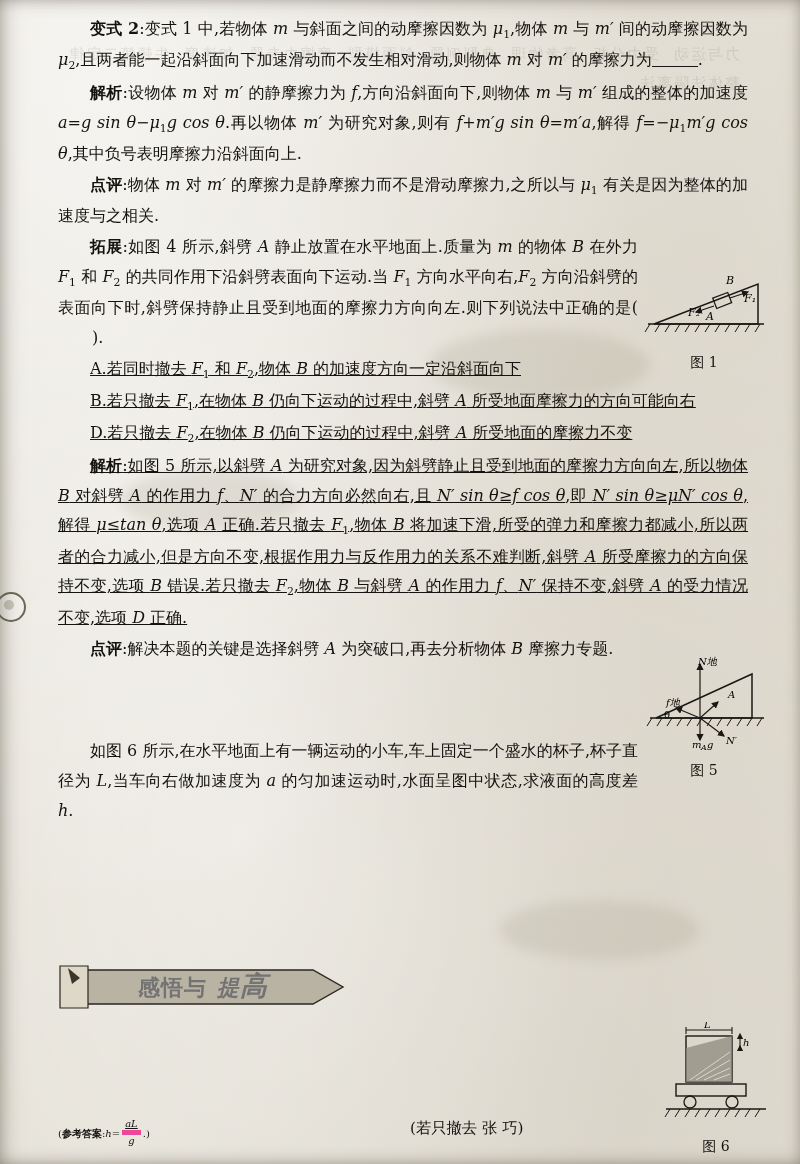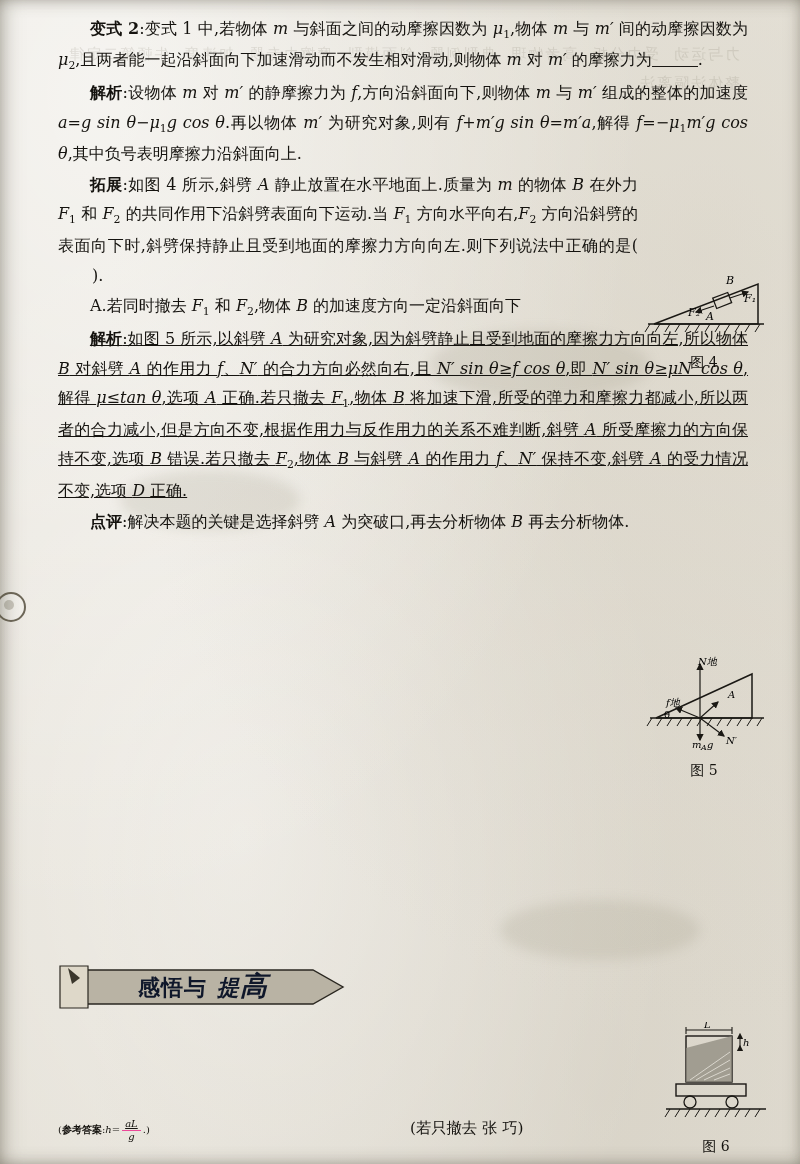--- a/index.html
+++ b/index.html
@@ -34,21 +34,21 @@
     left:58px;top:14px;width:690px;
     font-size:16px;
     line-height:1.86;
     text-align:justify;
   }
   p{margin:0 0 1px 0;}
   .ind{text-indent:2em;}
   .lbl{font-weight:bold;}
   .it{font-style:italic;font-family:"DejaVu Serif","Liberation Serif",serif;}
   .blank{display:inline-block;width:46px;border-bottom:1px solid #1a1814;vertical-align:-2px;}
-  .opt{text-indent:2em;}
+  .opt{text-indent:2em;text-decoration:underline;}
   sub{font-size:.68em;}
 
   
   .ghost{
     position:absolute;inset:0;
     color:rgba(120,110,92,0.17);
     font-size:15px;line-height:1.9;
     letter-spacing:2px;
     transform:scaleX(-1);
     pointer-events:none;
@@ -65,30 +65,30 @@
   #fig4{left:640px;top:262px;width:128px;}
   #fig5{left:640px;top:656px;width:128px;}
   #fig6{left:660px;top:1022px;width:112px;}
 
   
   .banner{
     position:absolute;left:58px;top:964px;width:330px;height:46px;
   }
   .banner .txt{
     position:absolute;left:80px;top:4px;
-    font-size:22px;font-weight:bold;color:#0f172a;
+    font-size:22px;font-weight:bold;color:#737373;
     font-family:"DejaVu Serif","Liberation Serif",serif;
     letter-spacing:1px;
   }
   .banner .txt .big{font-size:27px;}
   .answer{
     position:absolute;left:58px;top:1118px;font-size:10px;
   }
   .frac{display:inline-block;text-align:center;vertical-align:-0.65em;margin:0 2px;}
-  .frac .num{display:block;border-bottom:1px solid #ec4899;padding:0 3px;line-height:1.15;text-decoration:underline;}
+  .frac .num{display:block;border-bottom:5px solid #ec4899;padding:0 3px;line-height:1.15;text-decoration:underline;}
   .frac .den{display:block;padding:0 3px;line-height:1.15;}
   .editor{
     position:absolute;left:410px;top:1118px;font-size:15.3px;
   }
   .punch{
     position:absolute;left:-4px;top:592px;width:26px;height:26px;
     border:2px solid #6d6758;border-radius:50%;
     background:rgba(255,255,255,.25);
   }
   .punch:after{
@@ -117,39 +117,51 @@
 <div class="content">
 
   <p class="ind">
     <span class="lbl">变式 2</span><span>:变式 1 中,若物体 </span><span class="it">m</span><span> 与斜面之间的动摩擦因数为 </span><span class="it">μ</span><sub>1</sub><span>,物体 </span><span class="it">m</span><span> 与 </span><span class="it">m′</span><span> 间的动摩擦因数为 </span><span class="it">μ</span><sub>2</sub><span>,且两者能一起沿斜面向下加速滑动而不发生相对滑动,则物体 </span><span class="it">m</span><span> 对 </span><span class="it">m′</span><span> 的摩擦力为</span><span class="blank"></span><span>.</span>
   </p>
 
   <p class="ind">
     <span class="lbl">解析</span><span>:设物体 </span><span class="it">m</span><span> 对 </span><span class="it">m′</span><span> 的静摩擦力为 </span><span class="it">f</span><span>,方向沿斜面向下,则物体 </span><span class="it">m</span><span> 与 </span><span class="it">m′</span><span> 组成的整体的加速度 </span><span class="it">a=g sin θ−μ</span><sub>1</sub><span class="it">g cos θ</span><span>.再以物体 </span><span class="it">m′</span><span> 为研究对象,则有 </span><span class="it">f</span><span>+</span><span class="it">m′g sin θ=m′a</span><span>,解得 </span><span class="it">f=−μ</span><sub>1</sub><span class="it">m′g cos θ</span><span>,其中负号表明摩擦力沿斜面向上.</span>
   </p>
 
+  <p class="ind">
+    <span class="lbl">点评</span><span>:物体 </span><span class="it">m</span><span> 对 </span><span class="it">m′</span><span> 的摩擦力是静摩擦力而不是滑动摩擦力,之所以与 </span><span class="it">μ</span><sub>1</sub><span> 有关是因为整体的加速度与之相关.</span>
+  </p>
 
   <p class="ind" style="width:580px;">
     <span class="lbl">拓展</span><span>:如图 4 所示,斜劈 </span><span class="it">A</span><span> 静止放置在水平地面上.质量为 </span><span class="it">m</span><span> 的物体 </span><span class="it">B</span><span> 在外力 </span><span class="it">F</span><sub>1</sub><span> 和 </span><span class="it">F</span><sub>2</sub><span> 的共同作用下沿斜劈表面向下运动.当 </span><span class="it">F</span><sub>1</sub><span> 方向水平向右,</span><span class="it">F</span><sub>2</sub><span> 方向沿斜劈的表面向下时,斜劈保持静止且受到地面的摩擦力方向向左.则下列说法中正确的是(</span><span style="display:inline-block;width:34px;"></span><span>).</span>
   </p>
 
   <p class="opt">
     <span>A.</span><span>若同时撤去 </span><span class="it">F</span><sub>1</sub><span> 和 </span><span class="it">F</span><sub>2</sub><span>,物体 </span><span class="it">B</span><span> 的加速度方向一定沿斜面向下</span>
   </p>
+  <p class="opt">
+    <span>B.</span><span>若只撤去 </span><span class="it">F</span><sub>1</sub><span>,在物体 </span><span class="it">B</span><span> 仍向下运动的过程中,斜劈 </span><span class="it">A</span><span> 所受地面摩擦力的方向可能向右</span>
+  </p>
+  <p class="opt">
+    <span>D.</span><span>若只撤去 </span><span class="it">F</span><sub>2</sub><span>,在物体 </span><span class="it">B</span><span> 仍向下运动的过程中,斜劈 </span><span class="it">A</span><span> 所受地面的摩擦力不变</span>
+  </p>
 
   <p class="ind" style="margin-top:0;text-decoration:underline;">
     <span class="lbl">解析</span><span>:如图 5 所示,以斜劈 </span><span class="it">A</span><span> 为研究对象,因为斜劈静止且受到地面的摩擦力方向向左,所以物体 </span><span class="it">B</span><span> 对斜劈 </span><span class="it">A</span><span> 的作用力 </span><span class="it">f</span><span>、</span><span class="it">N′</span><span> 的合力方向必然向右,且 </span><span class="it">N′ sin θ≥f cos θ</span><span>,即 </span><span class="it">N′ sin θ≥μN′ cos θ</span><span>,解得 </span><span class="it">μ≤tan θ</span><span>,选项 </span><span class="it">A</span><span> 正确.若只撤去 </span><span class="it">F</span><sub>1</sub><span>,物体 </span><span class="it">B</span><span> 将加速下滑,所受的弹力和摩擦力都减小,所以两者的合力减小,但是方向不变,根据作用力与反作用力的关系不难判断,斜劈 </span><span class="it">A</span><span> 所受摩擦力的方向保持不变,选项 </span><span class="it">B</span><span> 错误.若只撤去 </span><span class="it">F</span><sub>2</sub><span>,物体 </span><span class="it">B</span><span> 与斜劈 </span><span class="it">A</span><span> 的作用力 </span><span class="it">f</span><span>、</span><span class="it">N′</span><span> 保持不变,斜劈 </span><span class="it">A</span><span> 的受力情况不变,选项 </span><span class="it">D</span><span> 正确.</span>
   </p>
 
   <p class="ind">
-    <span class="lbl">点评</span><span>:解决本题的关键是选择斜劈 </span><span class="it">A</span><span> 为突破口,再去分析物体 </span><span class="it">B</span><span> 再去分析物体.</span>
+    <span class="lbl">点评</span><span>:解决本题的关键是选择斜劈 </span><span class="it">A</span><span> 为突破口,再去分析物体 </span><span class="it">B</span><span> 摩擦力专题.</span>
   </p>
 
   <div style="height:72px;"></div>
 
+  <p class="ind" style="width:580px;">
+    <span>如图 6 所示,在水平地面上有一辆运动的小车,车上固定一个盛水的杯子,杯子直径为 </span><span class="it">L</span><span>,当车向右做加速度为 </span><span class="it">a</span><span> 的匀加速运动时,水面呈图中状态,求液面的高度差 </span><span class="it">h</span><span>.</span>
+  </p>
 </div>
 
 <div class="banner">
   <svg width="330" height="46" viewBox="0 0 330 46">
     <polygon points="8,6 255,6 285,23 255,40 8,40" fill="#b9b3a4" stroke="#2a2720" stroke-width="1.4"></polygon>
     <polygon points="2,2 30,2 30,44 2,44" fill="#ded8c9" stroke="#2a2720" stroke-width="1.2"></polygon>
     <path d="M10 4 L22 14 L14 20 Z" fill="#3a362c"></path>
     <line x1="34" y1="10" x2="250" y2="10" stroke="#8d8button" stroke-width="0"></line>
   </svg>
   <div class="txt">
@@ -187,21 +199,21 @@
       <line x1="90" y1="62" x2="85" y2="70"></line>
         <line x1="100" y1="62" x2="95" y2="70"></line>
       <line x1="110" y1="62" x2="105" y2="70"></line>
         <line x1="120" y1="62" x2="115" y2="70"></line>
     </g>
     <text x="86" y="22" font-size="11" font-style="italic" font-family="DejaVu Serif, serif">B</text>
     <text x="104" y="40" font-size="11" font-style="italic" font-family="DejaVu Serif, serif">F₁</text>
     <text x="48" y="54" font-size="11" font-style="italic" font-family="DejaVu Serif, serif">F₂</text>
     <text x="66" y="58" font-size="11" font-style="italic" font-family="DejaVu Serif, serif">A</text>
   </svg>
-  <div class="figcap">图 4</div>
+  <div class="figcap">图 1</div>
 </div>
 
 <div class="fig" id="fig5">
   <svg width="128" height="100" viewBox="0 0 128 100">
     <polygon points="16,62 112,62 112,18" fill="none" stroke="#1a1814" stroke-width="1.5"></polygon>
     <line x1="60" y1="62" x2="60" y2="8" stroke="#1a1814" stroke-width="1.2" marker-end="url(#ar5)"></line>
     <line x1="60" y1="62" x2="36" y2="52" stroke="#1a1814" stroke-width="1.2" marker-end="url(#ar5)"></line>
     <line x1="60" y1="62" x2="78" y2="46" stroke="#1a1814" stroke-width="1.2" marker-end="url(#ar5)"></line>
     <line x1="60" y1="62" x2="60" y2="84" stroke="#1a1814" stroke-width="1.2" marker-end="url(#ar5)"></line>
     <line x1="60" y1="62" x2="84" y2="80" stroke="#1a1814" stroke-width="1.2" marker-end="url(#ar5)"></line>

